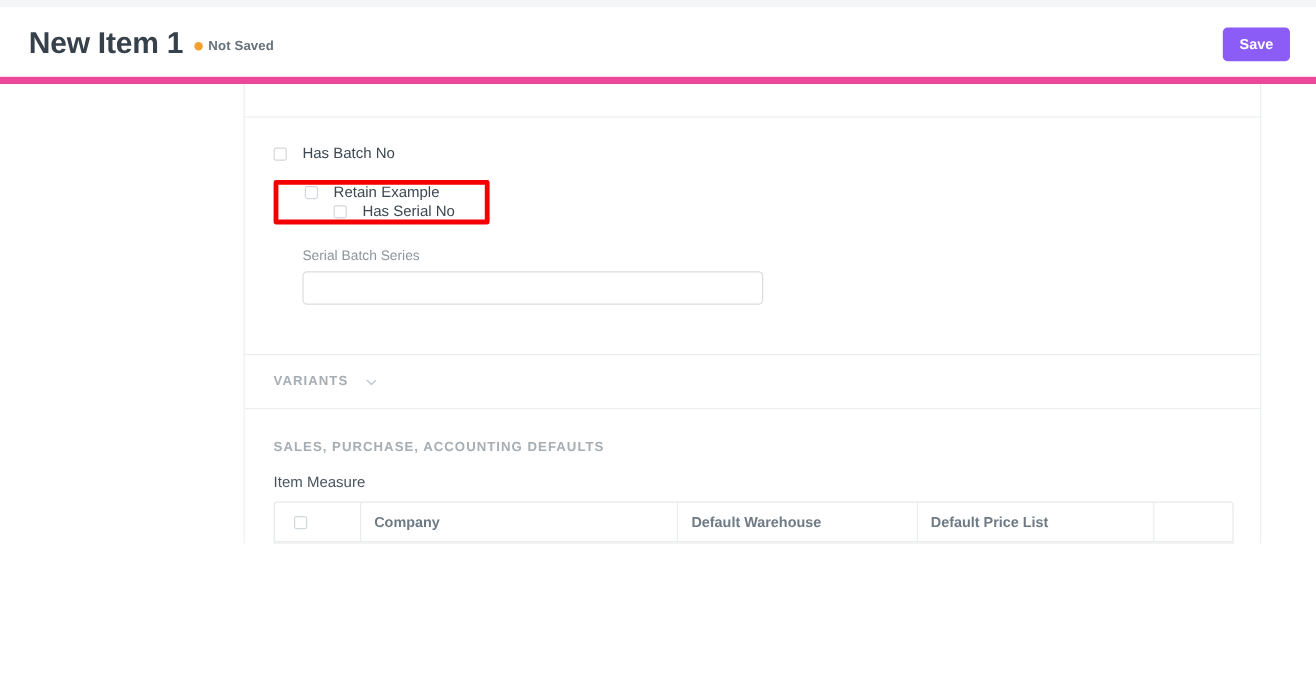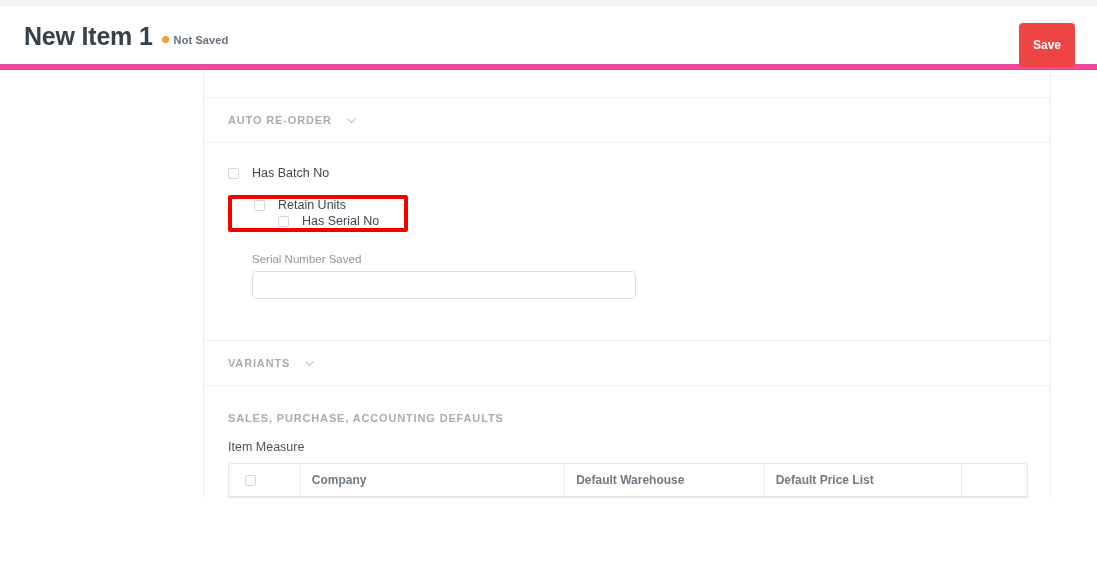--- a/index.html
+++ b/index.html
@@ -67,23 +67,23 @@
   .state-text {
     font-size: 11px;
     font-weight: 700;
     color: #66717b;
     letter-spacing: 0.1px;
   }
   .save-button {
     position: absolute;
     right: 22px;
     top: 17px;
-    height: 44px;
+    height: 28px;
     padding: 0 14px;
-    background: #ef4444;
+    background: #8b5cf6;
     color: #ffffff;
     border: none;
     border-radius: 4px;
     font-size: 12px;
     font-weight: 700;
     font-family: "Liberation Sans", sans-serif;
     cursor: pointer;
     line-height: 28px;
   }
 
@@ -289,55 +289,47 @@
   </div>
 </div>
 
 <div class="page-body">
   <div class="form-card">
 
     <div class="clipped-field-row">
       
     </div>
 
-    <div class="section-head">
-      <span class="section-label">Auto Re-order</span>
-      <span class="chev">
-        <svg width="11" height="11" viewBox="0 0 11 11">
-            <path d="M2 4 L5.5 7.5 L9 4" fill="none" stroke="currentColor" stroke-width="1.2" stroke-linecap="round" stroke-linejoin="round"></path>
-          </svg>
-      </span>
-    </div>
 
 
 
     <div class="section-body">
       <div class="cols">
 
         <div class="col col-left">
           <div class="cb-row">
             <span class="cb-box"></span>
             <span class="cb-label">Has Batch No</span>
           </div>
           <div class="cb-row tight">
             <span class="cb-box"></span>
-            <span class="cb-label">Retain Units</span>
+            <span class="cb-label">Retain Example</span>
           </div>
         </div>
 
         <div class="col col-right">
           <div class="serial-cb-holder">
             <div class="annot-box"></div>
             <div class="cb-row tight">
               <span class="cb-box"></span>
               <span class="cb-label">Has Serial No</span>
             </div>
           </div>
 
-          <div class="field-label">Serial Number Saved</div>
+          <div class="field-label">Serial Batch Series</div>
           <input class="text-input" type="text" value="" style="">
         </div>
 
       </div>
     </div>
 
     <div class="section-head">
       <span class="section-label">Variants</span>
       <span class="chev">
         <svg width="11" height="11" viewBox="0 0 11 11">

